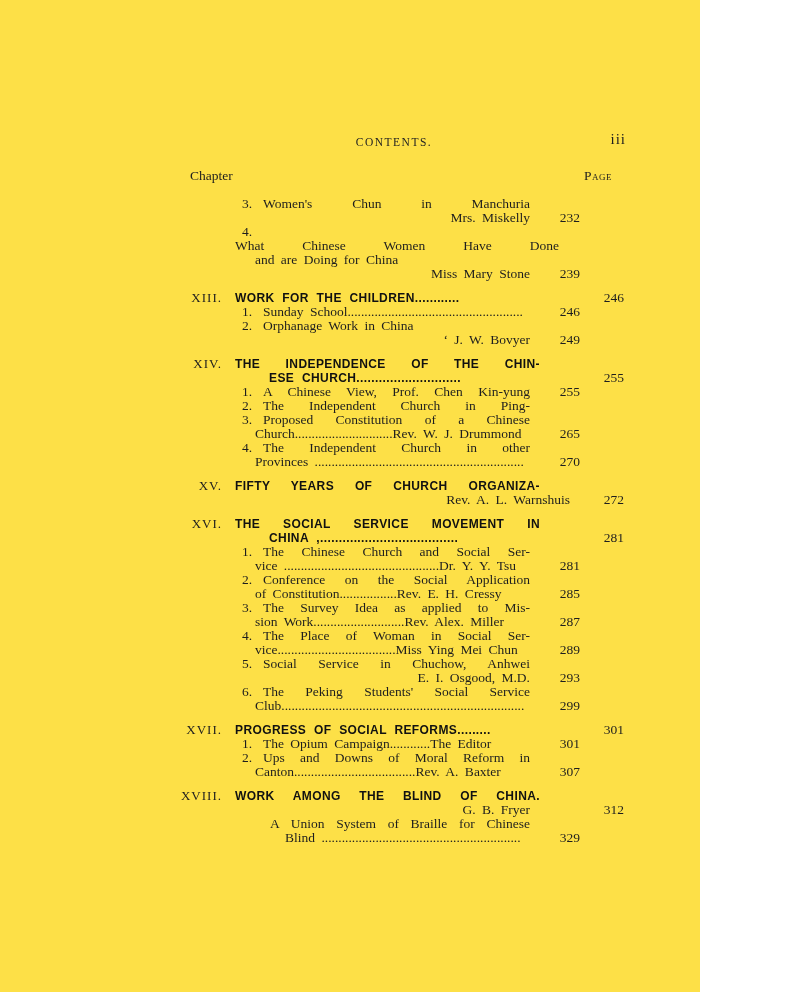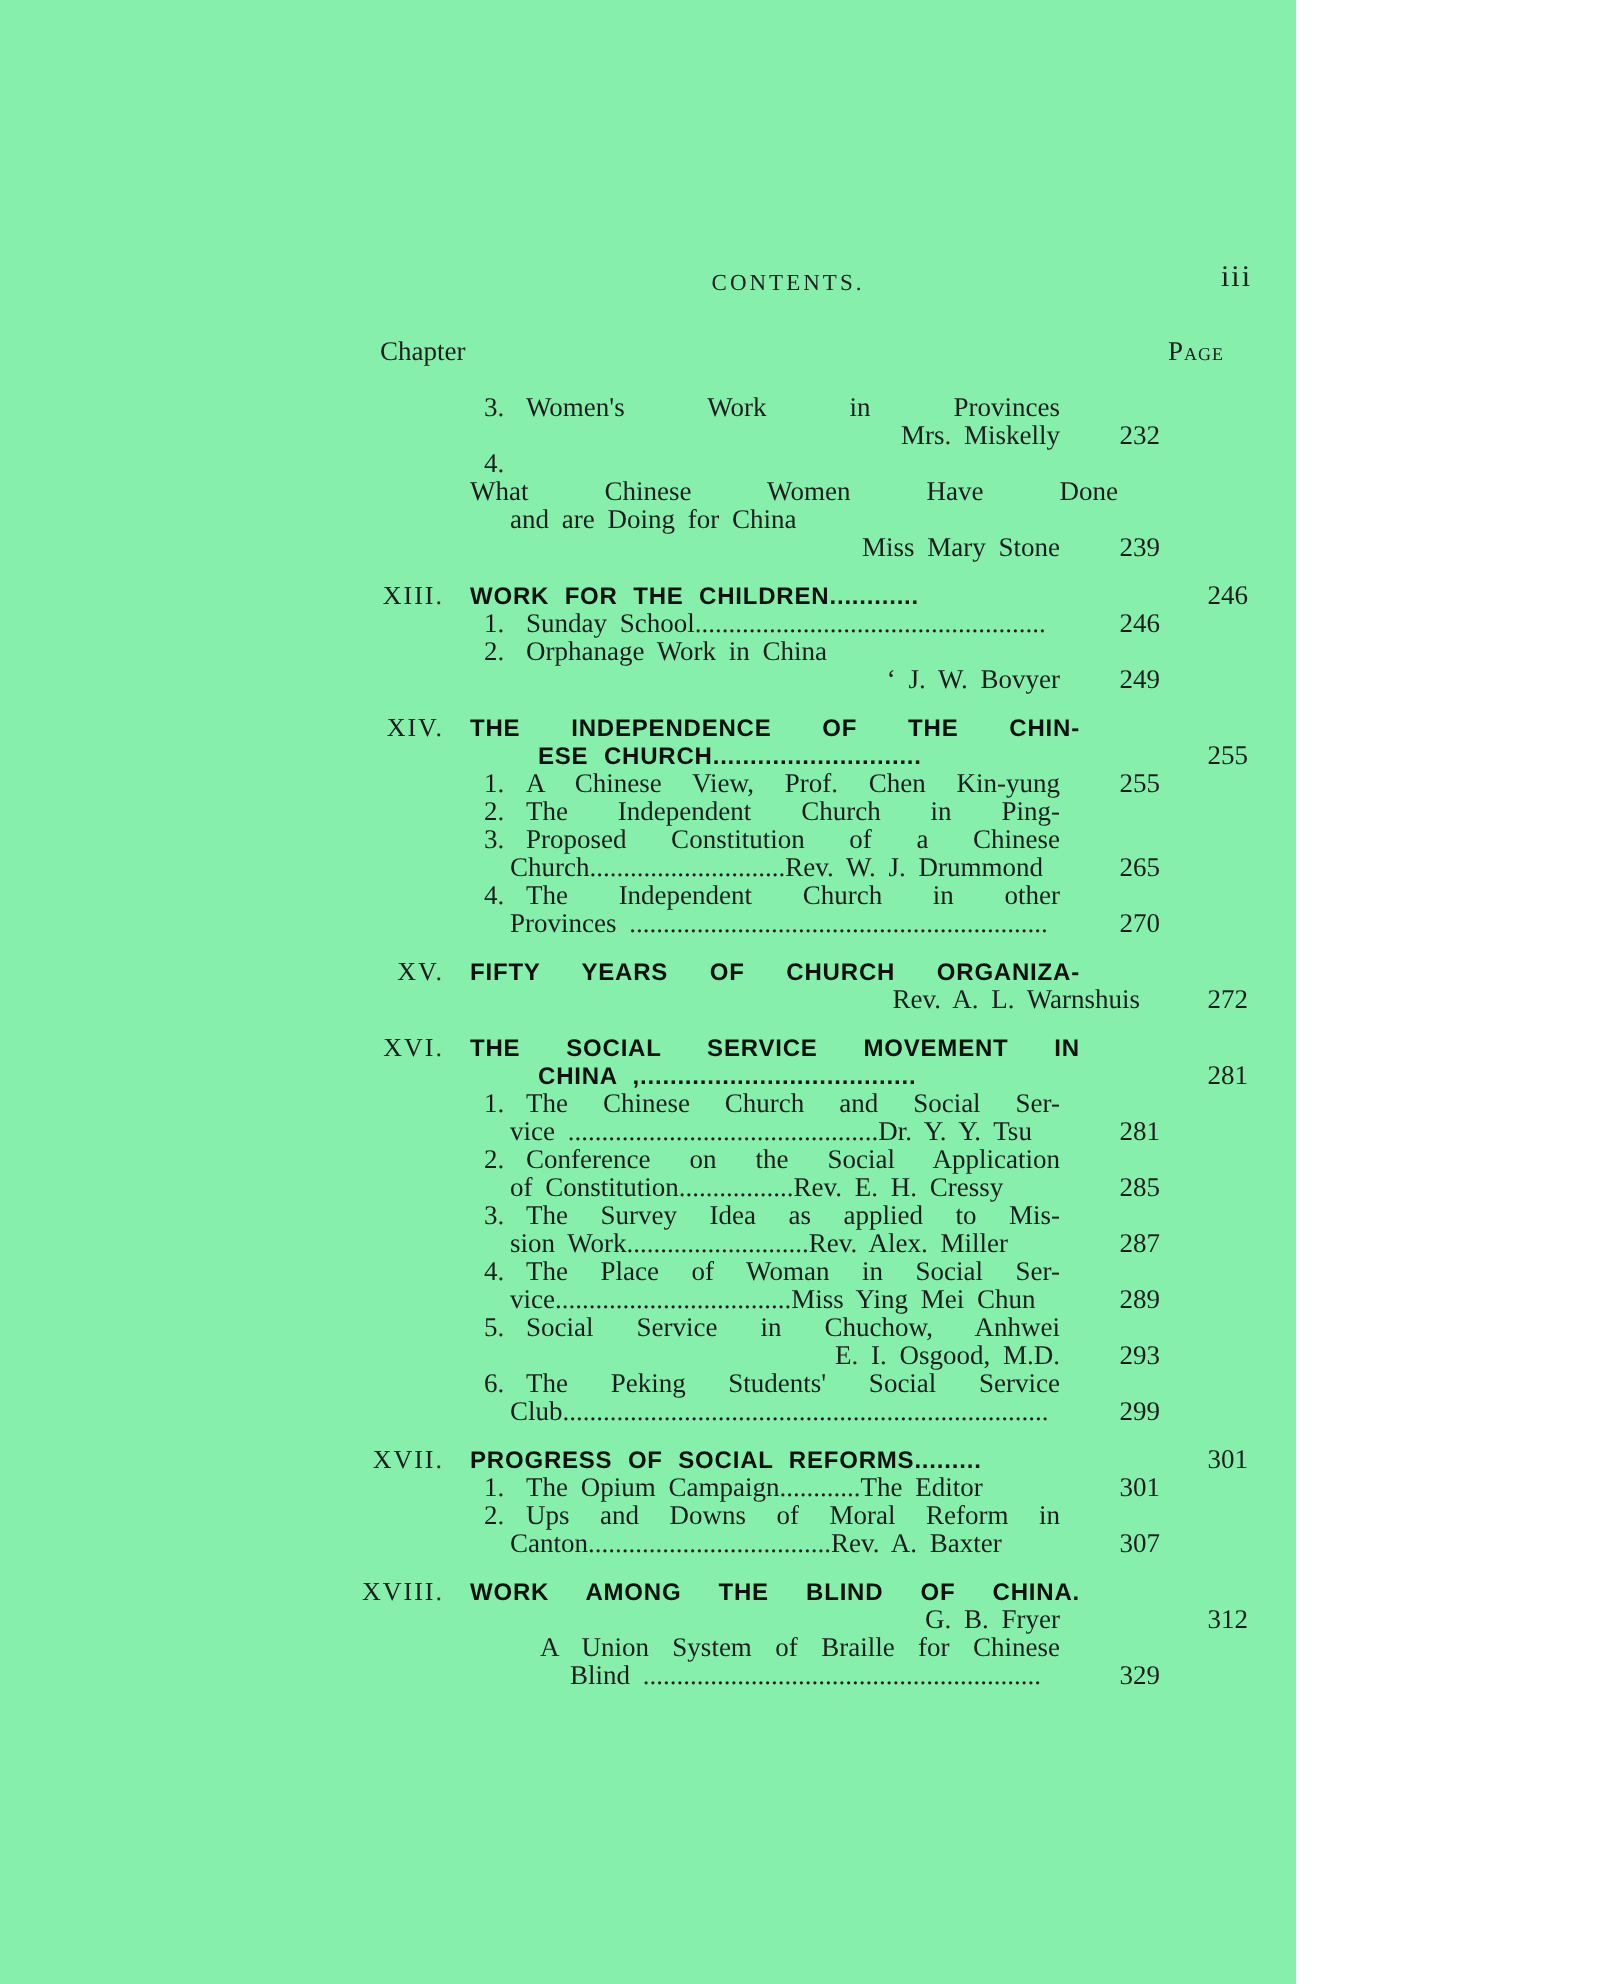--- a/index.html
+++ b/index.html
@@ -1,17 +1,17 @@
 <!DOCTYPE html>
 <html><head>
 <meta charset="utf-8">
 <style>
   html, body { margin:0; padding:0; background:#ffffff; }
   .sheet {
-    position:relative; width:648px; height:992px; background:#86efac;
+    position:relative; width:700px; height:992px; background:#fde047;
     font-family:"Liberation Serif","DejaVu Serif",serif; color:#1e1e1e;
     overflow:hidden;
   }
   .content { position:absolute; left:170px; top:133px; width:458px; }
 
   .running-head { position:relative; height:17px; }
   .rh-title {
     position:absolute; left:0; right:10px; text-align:center; top:3px;
     font-size:11.5px; letter-spacing:1.5px; color:#222;
   }
@@ -71,21 +71,21 @@
     </div>
 
     <div class="col-heads">
       <span class="ch-left">Chapter</span>
       <span class="ch-right">Page</span>
     </div>
 
     <div class="rows" id="toc-rows">
         <div class="row item just">
           <span class="col-num"></span>
-          <span class="col-body"><span class="inum">3.</span><span class="txt">Women's Work in Provinces</span></span>
+          <span class="col-body"><span class="inum">3.</span><span class="txt">Women's Chun in Manchuria</span></span>
           <span class="col-p1"></span>
           <span class="col-p2"></span>
         </div>
         <div class="row author">
           <span class="col-num"></span>
           <span class="col-body"><span class="txt">Mrs. Miskelly</span></span>
           <span class="col-p1">232</span>
           <span class="col-p2"></span>
         </div>
         <div class="row item just-wide">

